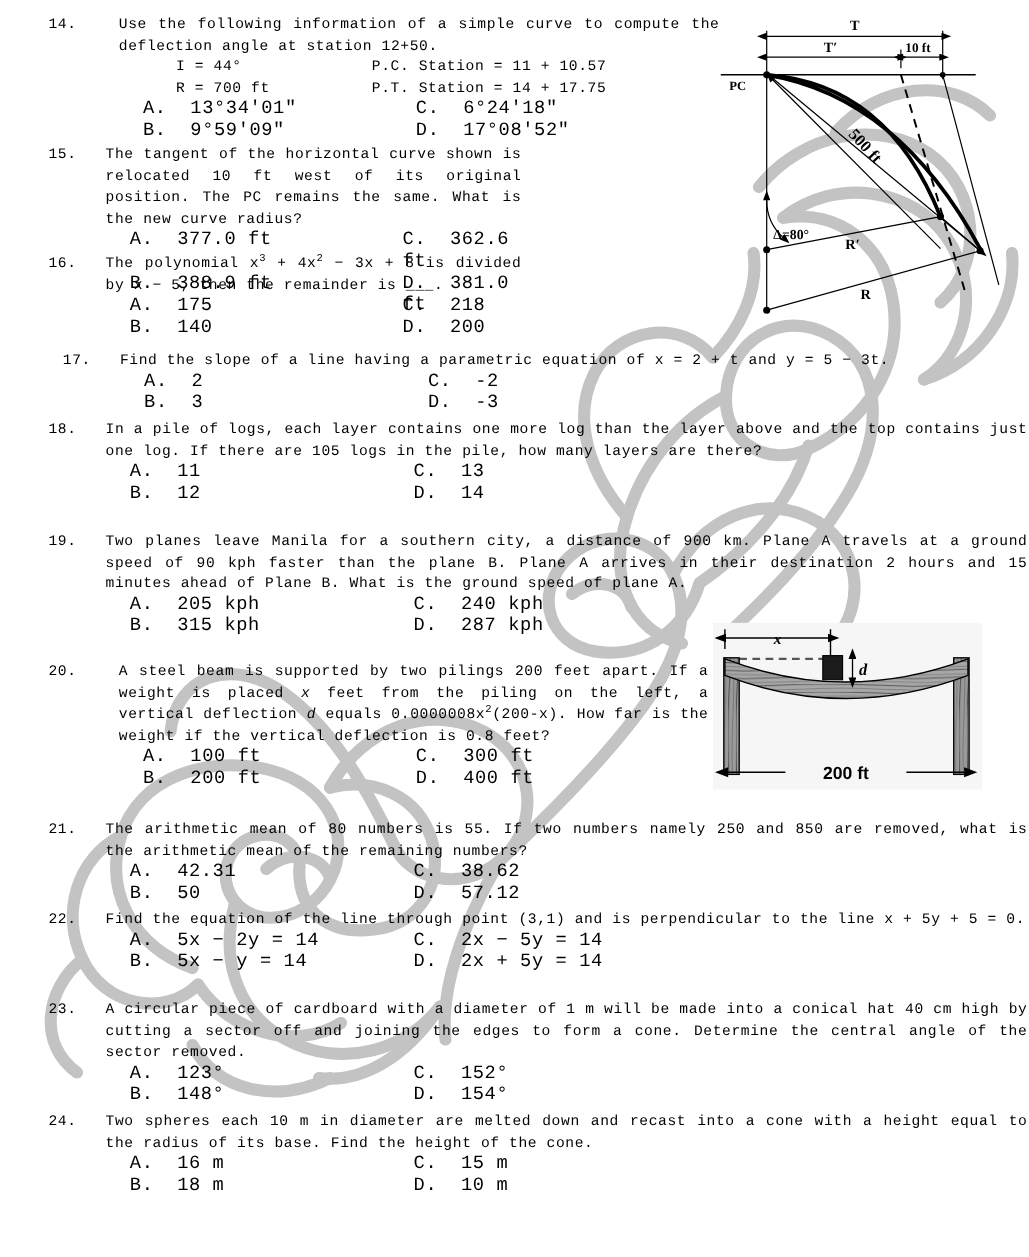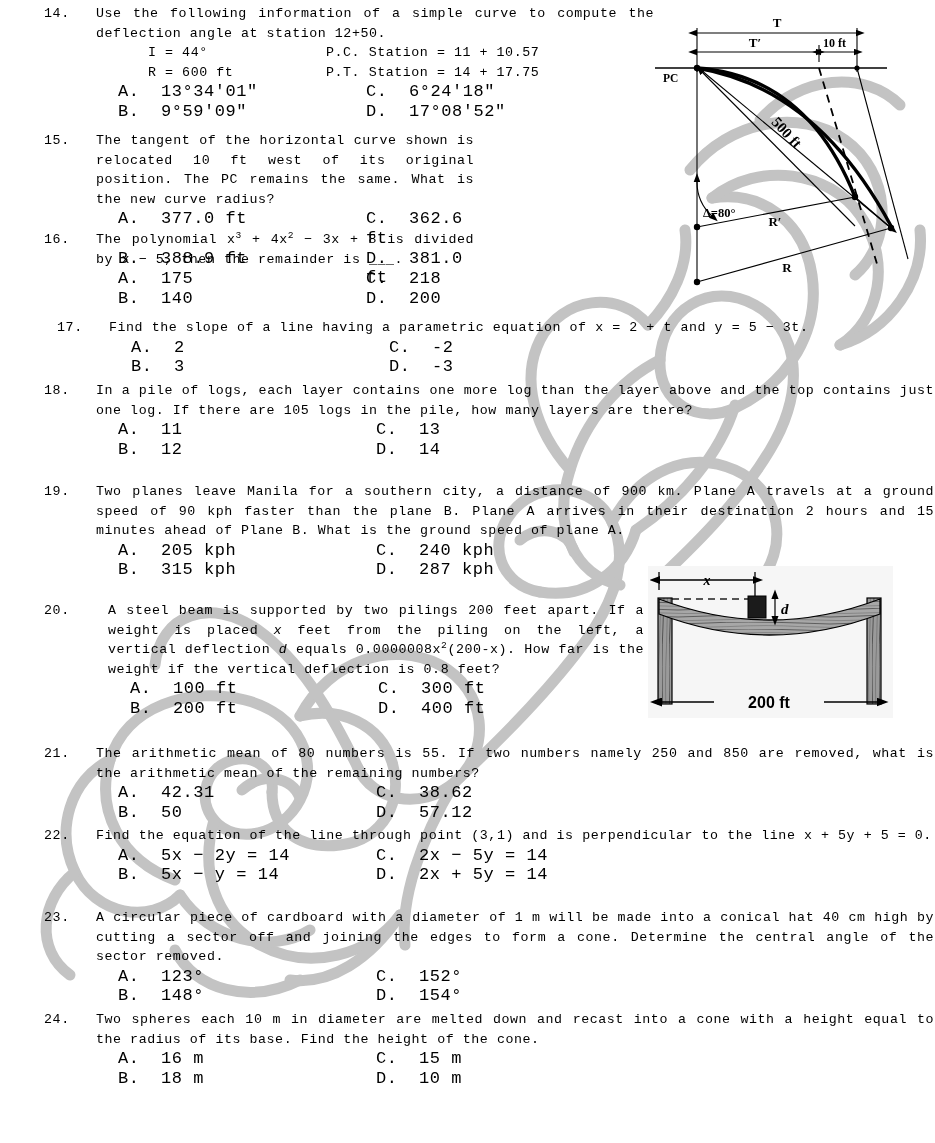--- a/index.html
+++ b/index.html
@@ -247,30 +247,30 @@
 
   <g stroke="#000" fill="none" stroke-width="1.5">
     <line x1="14" y1="136" x2="66" y2="136" marker-start="url(#bL)"></line>
     <line x1="176" y1="136" x2="230" y2="136" marker-end="url(#bR)"></line>
   </g>
   <text x="121" y="142" font-size="16" font-weight="bold" font-family="Liberation Sans, sans-serif" text-anchor="middle" fill="#000">200 ft</text>
 </svg>
 
 <div id="page">
 
-  <div class="q" style="left:44px; top:4px; width:610px;">
+  <div class="q" style="left:44px; top:12px; width:610px;gap:12px;">
     <div class="qnum">14.</div>
     <div class="qbody">
       <div class="stem">Use the following information of a simple curve to compute the deflection angle at station 12+50.</div>
       <div class="givens">
         <div class="gl">I = 44°</div>
         <div class="gr">P.C. Station = 11 + 10.57</div>
       </div>
       <div class="givens">
-        <div class="gl">R = 600 ft</div>
+        <div class="gl">R = 700 ft</div>
         <div class="gr">P.T. Station = 14 + 17.75</div>
       </div>
       <div class="choices narrow">
         <div class="crow">
           <div class="ca"><span>A.</span>&nbsp;&nbsp;<span>13°34′01″</span></div>
           <div class="cb"><span>C.</span>&nbsp;&nbsp;<span>6°24′18″</span></div>
         </div>
         <div class="crow">
           <div class="ca"><span>B.</span>&nbsp;&nbsp;<span>9°59′09″</span></div>
           <div class="cb"><span>D.</span>&nbsp;&nbsp;<span>17°08′52″</span></div>

